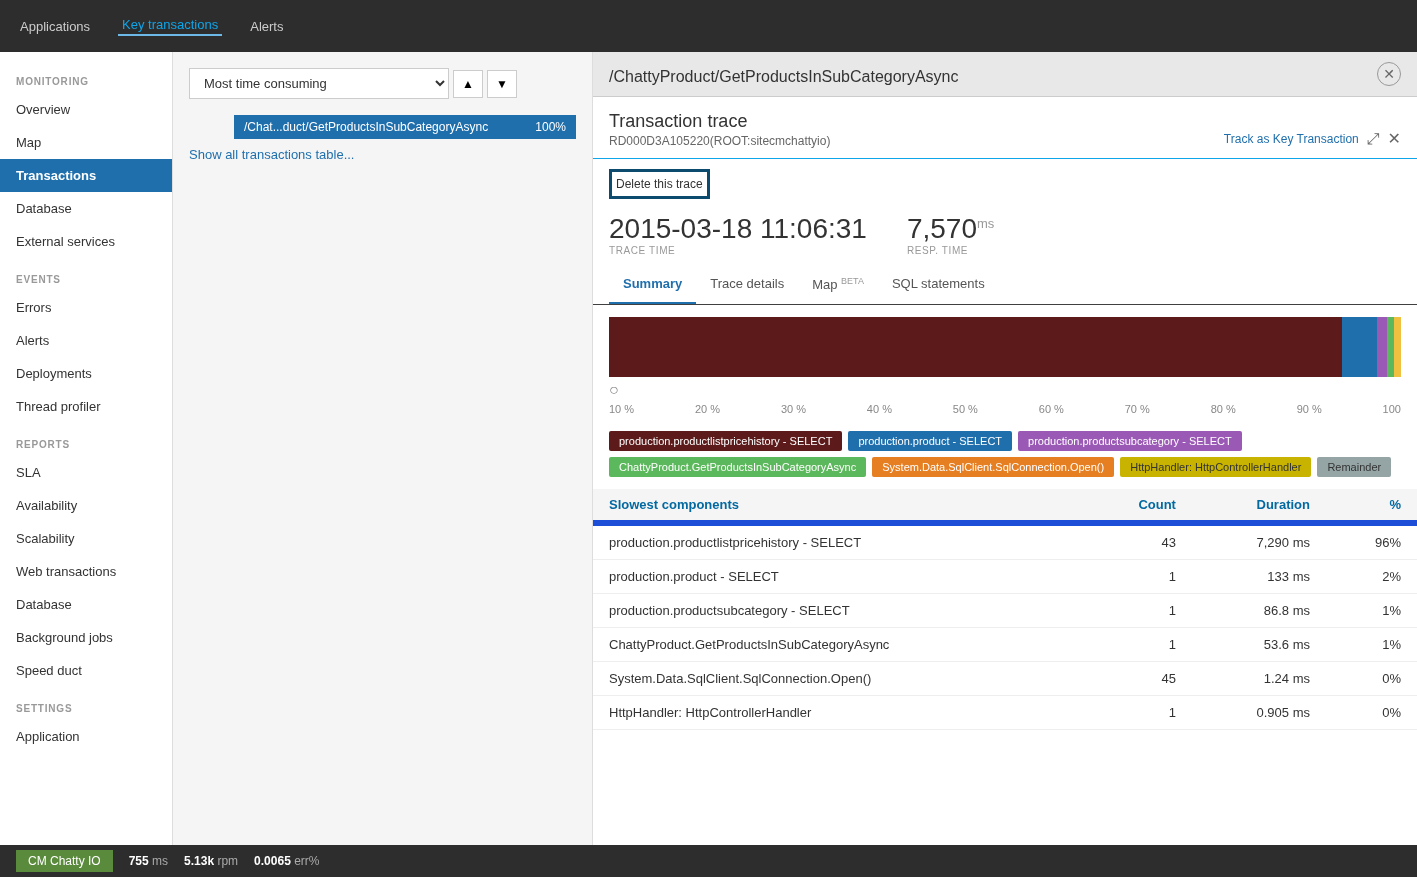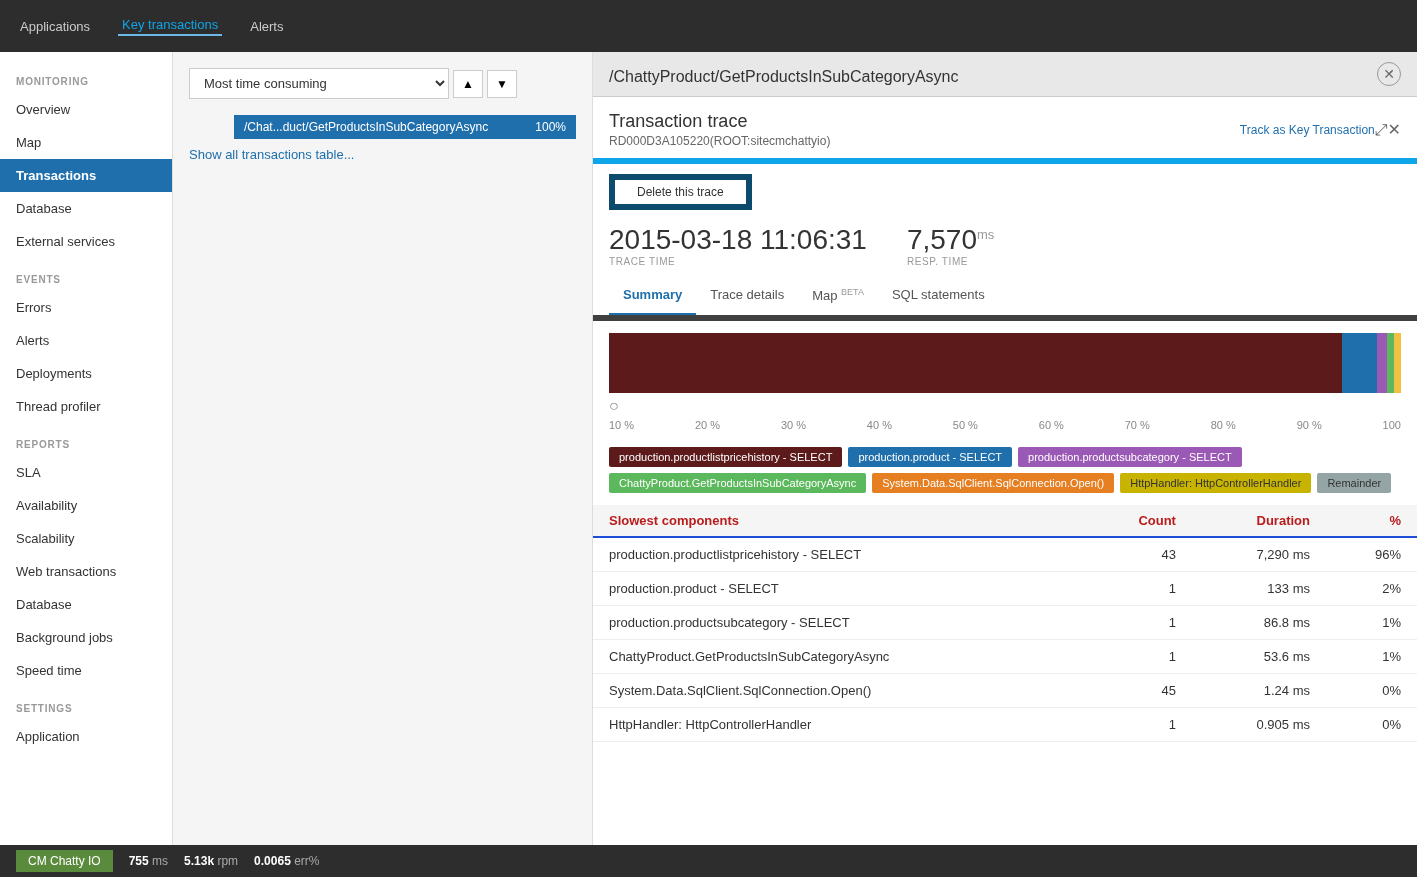--- a/index.html
+++ b/index.html
@@ -173,58 +173,59 @@
     .trace-card {
       background: #fff;
       margin: 0;
       flex: 1;
       display: flex;
       flex-direction: column;
     }
 
     .trace-card-header {
       padding: 14px 16px 10px 16px;
-      border-bottom: 6px solid #0ea5e9;
-      display: flex;
-      align-items: center;
+      border-bottom: 1px solid #0ea5e9;
+      display: flex;
+      align-items: flex-end;
       justify-content: space-between;
     }
     .trace-card-title {
       font-size: 18px;
       font-weight: normal;
       color: #333;
     }
     .trace-card-subtitle {
       font-size: 12px;
       color: #666;
       margin-top: 2px;
     }
     .trace-card-actions {
       display: flex;
       align-items: center;
+      gap: 8px;
     }
     .track-key-btn {
       font-size: 12px;
       color: #1f6fad;
       cursor: pointer;
       background: none;
       border: none;
     }
     .expand-btn, .close-btn2 {
       background: none;
       border: none;
       cursor: pointer;
       font-size: 16px;
       color: #666;
     }
 
     .delete-trace-btn {
       background: none;
-      border: 6px solid #0c4a6e;
-      padding: 5px 22px;
+      border: 3px solid #0c4a6e;
+      padding: 5px 4px;
       font-size: 12px;
       cursor: pointer;
       color: #333;
       margin: 10px 16px;
       display: inline-block;
     }
 
     .trace-metrics {
       display: flex;
       gap: 40px;
@@ -242,21 +243,21 @@
     .trace-metric-label {
       font-size: 10px;
       color: #999;
       letter-spacing: 0.06em;
       text-transform: uppercase;
     }
 
     
     .trace-tabs {
       display: flex;
-      border-bottom: 6px solid #404040;
+      border-bottom: 1px solid #404040;
       padding: 0 16px;
     }
     .trace-tab {
       padding: 10px 14px;
       cursor: pointer;
       font-size: 13px;
       color: #555;
       border-bottom: 2px solid transparent;
     }
     .trace-tab.active {
@@ -320,22 +321,22 @@
       border-collapse: collapse;
       font-size: 13px;
     }
     .slowest-table thead tr {
       background: #f5f5f5;
     }
     .slowest-table th {
       padding: 8px 16px;
       text-align: left;
       font-weight: bold;
-      color: #b91c1c;
-      border-bottom: 2px solid #1d4ed8;
+      color: #0369a1;
+      border-bottom: 6px solid #1d4ed8;
     }
     .slowest-table th:not(:first-child) { text-align: right; }
     .slowest-table td {
       padding: 9px 16px;
       border-bottom: 1px solid #eee;
       color: #333;
     }
     .slowest-table td:not(:first-child) { text-align: right; }
 
     
@@ -390,21 +391,21 @@
     <div class="sidebar-item">Deployments</div>
     <div class="sidebar-item">Thread profiler</div>
 
     <div class="sidebar-section-label">REPORTS</div>
     <div class="sidebar-item">SLA</div>
     <div class="sidebar-item">Availability</div>
     <div class="sidebar-item">Scalability</div>
     <div class="sidebar-item">Web transactions</div>
     <div class="sidebar-item">Database</div>
     <div class="sidebar-item">Background jobs</div>
-    <div class="sidebar-item">Speed time</div>
+    <div class="sidebar-item">Speed duct</div>
 
     <div class="sidebar-section-label">SETTINGS</div>
     <div class="sidebar-item">Application</div>
   </aside>
 
   <div class="content-area">
 
     <div class="left-panel">
       <div class="dropdown-row">
         <select class="dropdown-select">

